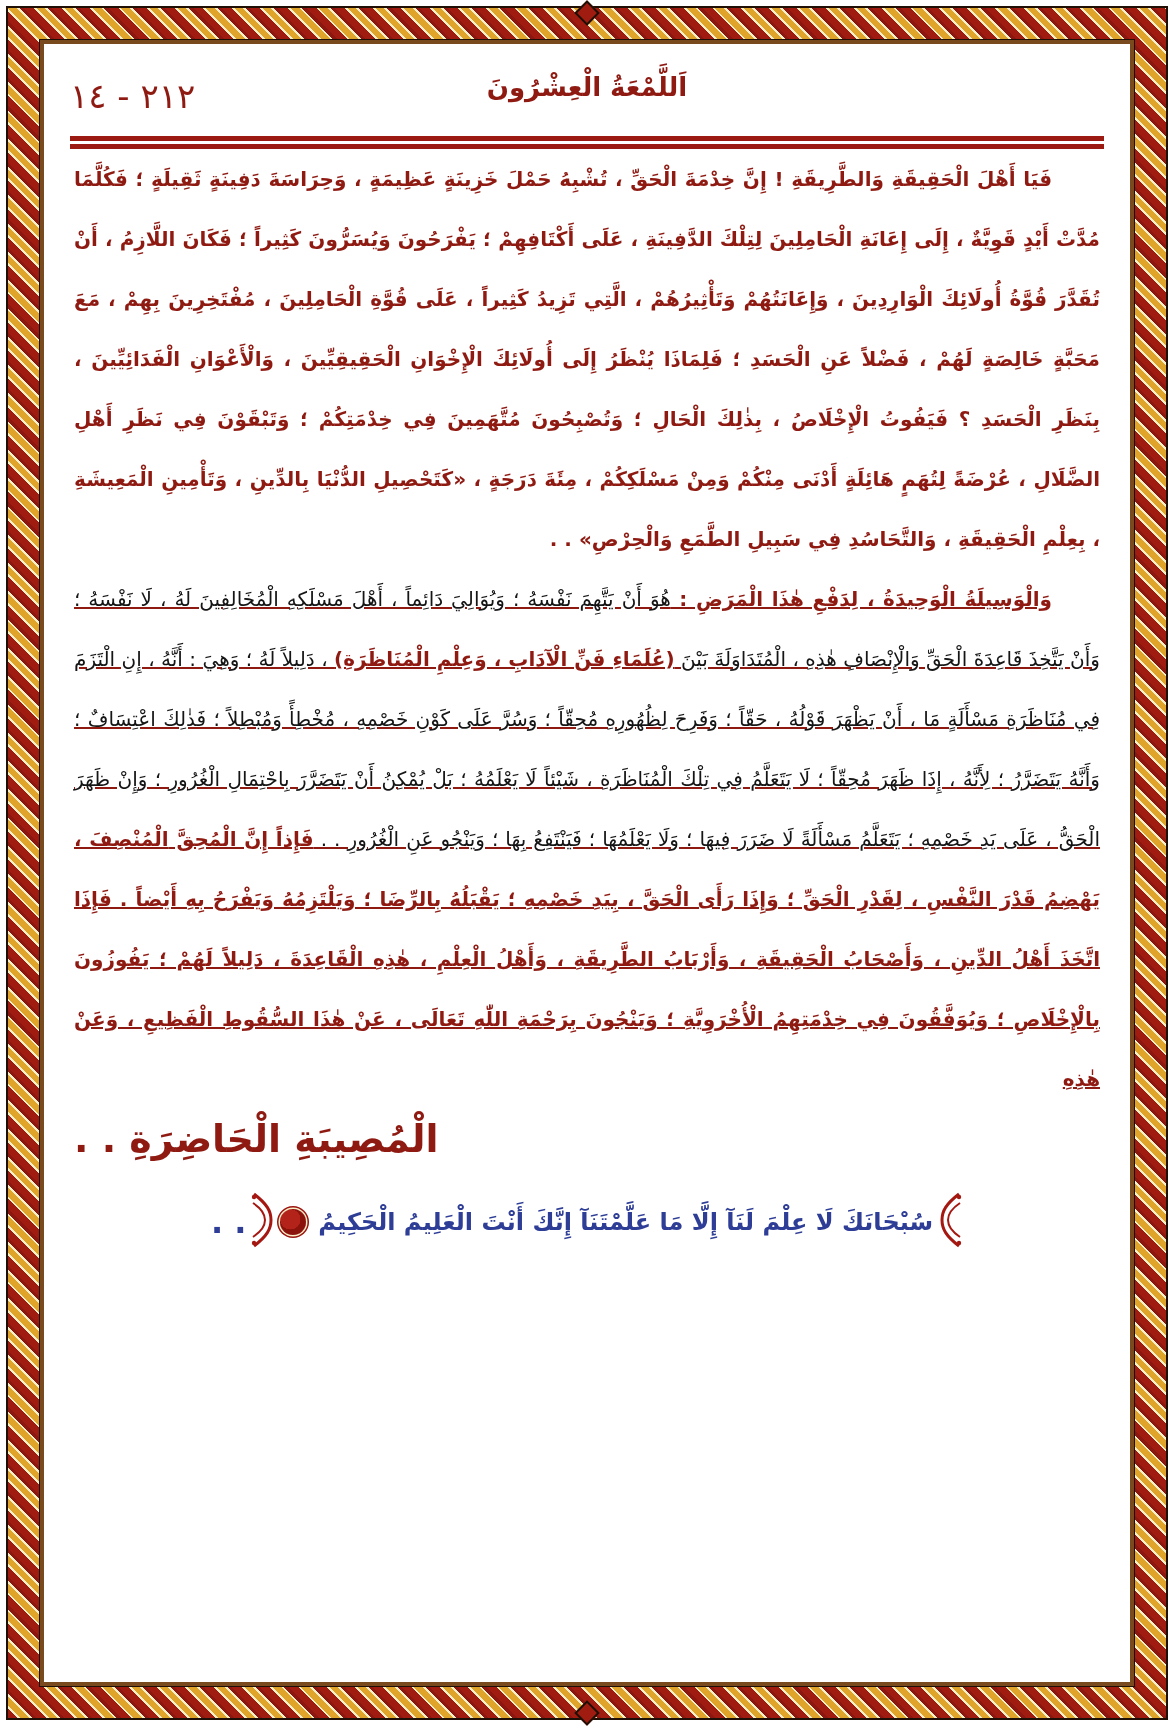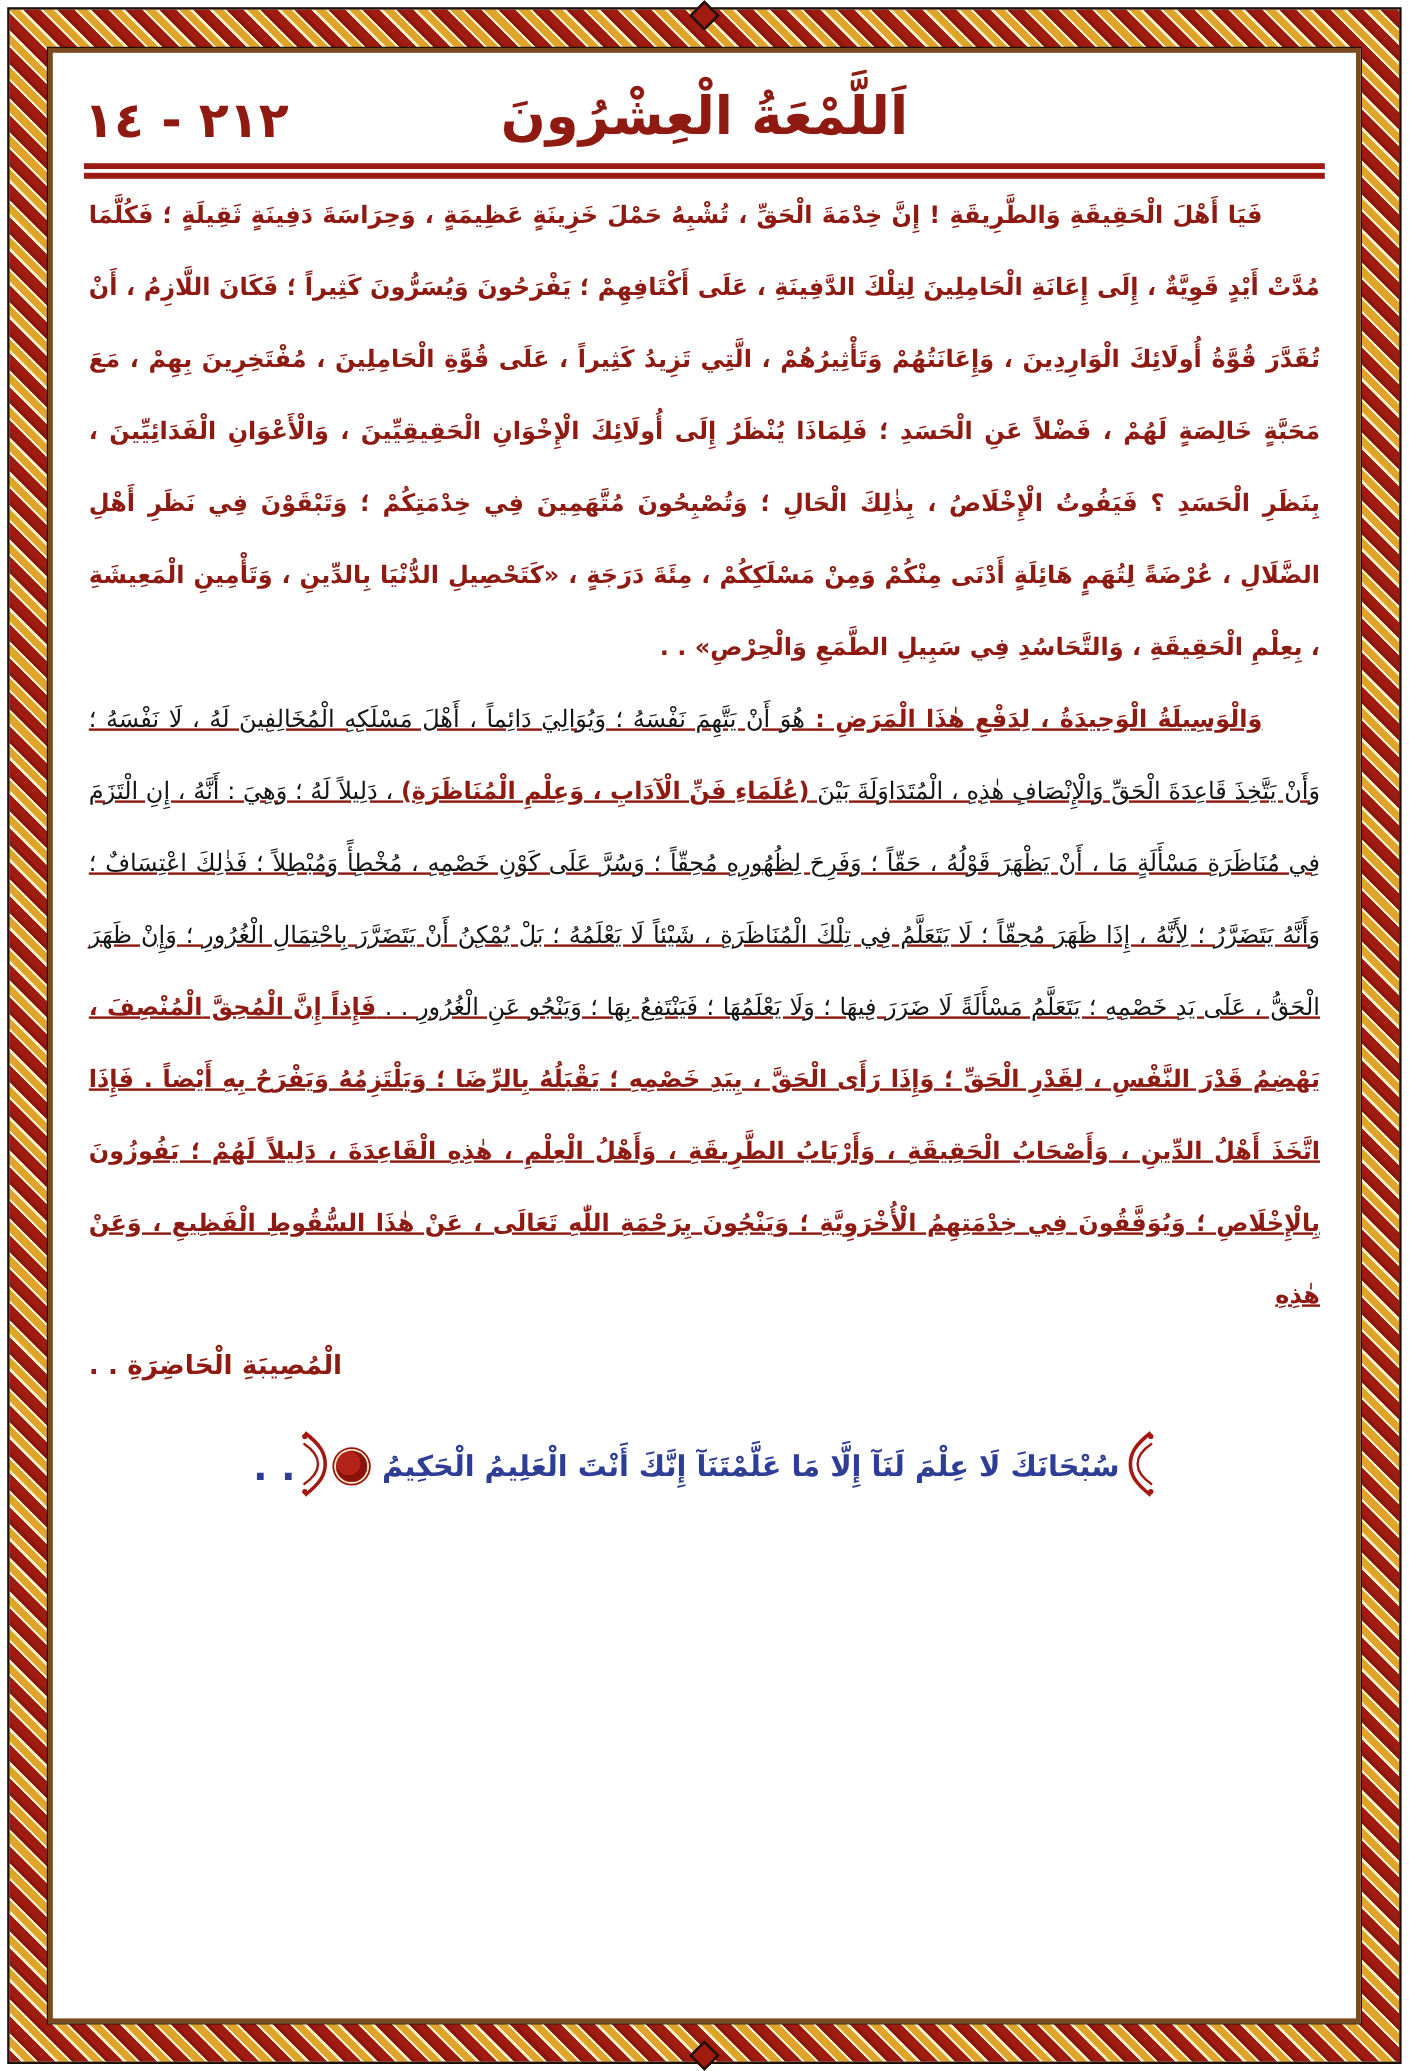--- a/index.html
+++ b/index.html
@@ -50,47 +50,47 @@
   
   .header{
     position:relative;
     height:56px;
     margin-top:6px;
   }
   .page-number{
     position:absolute;
     left:0;top:6px;              
     direction:rtl;
-    font-size:41px;font-weight:700;color:#8e1a12;
+    font-size:34px;font-weight:400;color:#8e1a12;
     letter-spacing:1px;
   }
   .page-title{
     position:absolute;
     left:0;right:0;text-align:center;top:2px;
-    font-size:44px;font-weight:700;color:#8e1a12;
+    font-size:26px;font-weight:700;color:#8e1a12;
   }
   .rule{margin-top:10px;}
   .rule .bar{height:5px;background:#9b1b12;}
   .rule .gap{height:3px;background:#ffffff;}
 
   
   .body-text{padding:0 4px;}
   p.para{
     margin:0;
     font-size:20px;
     line-height:60px;
     text-align:justify;
     color:#8e1a12;
   }
   .p1{margin-top:16px;font-weight:700;text-indent:48px;}
   .p2{margin-top:12px;text-indent:48px;text-decoration:underline;}
   .run-maroon{color:#8e1a12;font-weight:700;}
   .run-black{color:#151515;font-weight:400;}
   .p2-tail{
-    font-size:22px;line-height:60px;
+    font-size:38px;line-height:60px;
     color:#8e1a12;font-weight:700;
     text-align:left;          
     direction:rtl;
   }
   .p2-tail .inner{display:inline-block;direction:rtl;}
 
   
   .closing{
     margin-top:22px;
     text-align:center;

